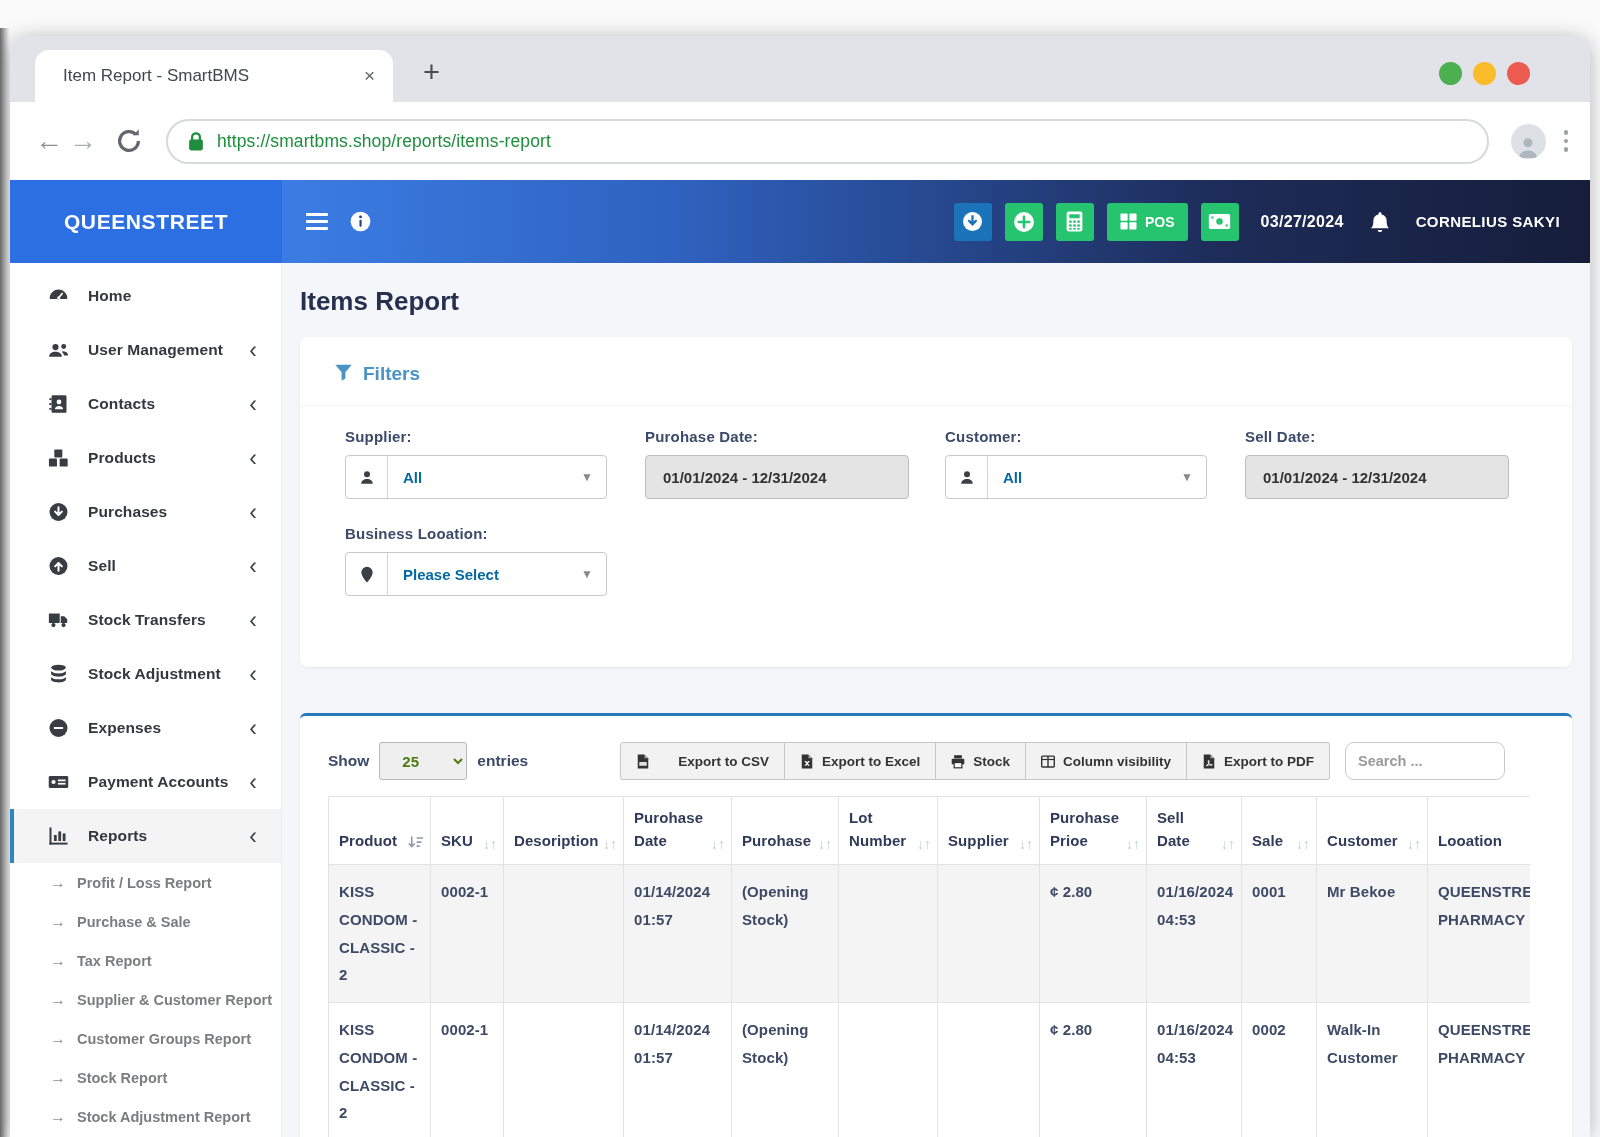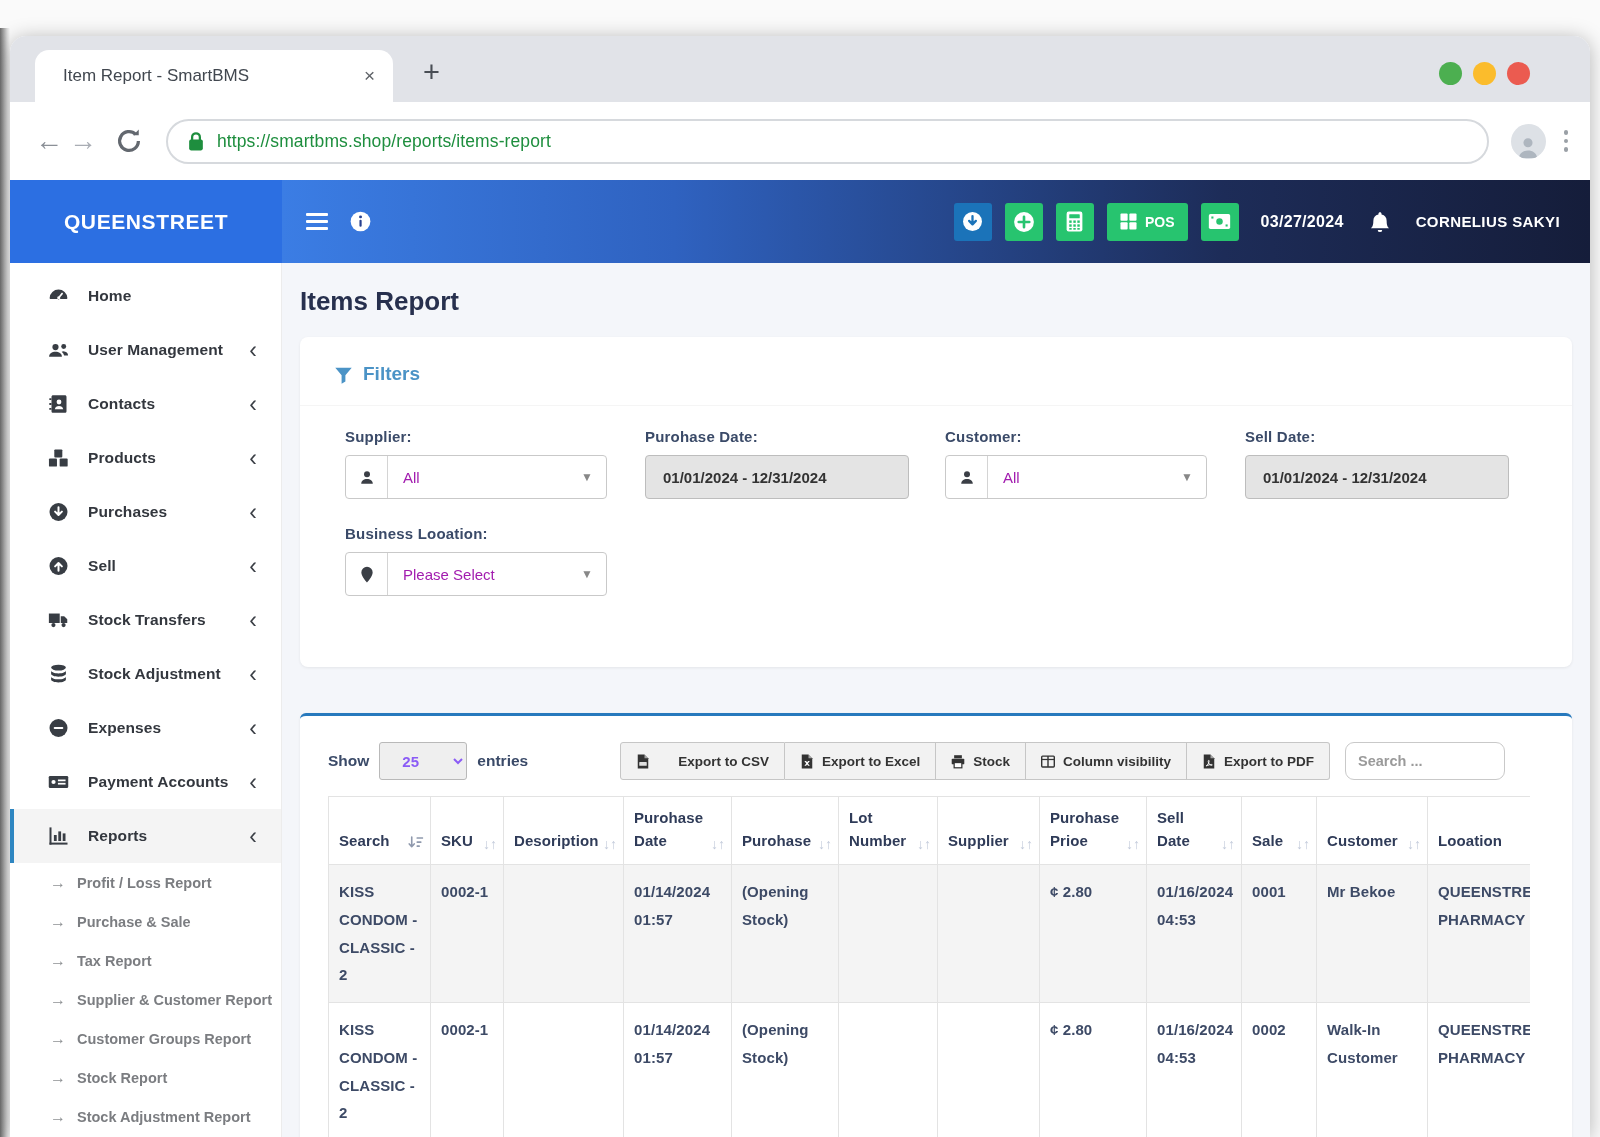--- a/index.html
+++ b/index.html
@@ -63,43 +63,43 @@
   .si-chevron{margin-left:auto;color:#3b3f46;font-size:23px;font-weight:normal;line-height:1;}
   .side-sub{height:39px;display:flex;align-items:center;gap:11px;padding-left:40px;
     color:#7b7d81;font-weight:bold;font-size:14.5px;}
   .ss-arrow{color:#8d9093;font-size:16px;font-weight:normal;}
 
   
   .main{flex:1;background:#f4f6fa;padding:0 18px;overflow:hidden;}
   .page-title{font-size:26px;font-weight:bold;color:#27304e;margin:22px 0 20px;line-height:32px;}
   .card{background:#fff;border-radius:8px;box-shadow:0 1px 3px rgba(0,0,0,.07);}
   .filters-card{height:330px;}
-  .fc-head{display:flex;align-items:flex-end;gap:10px;padding:26px 34px 20px;color:#4b93c6;
+  .fc-head{display:flex;align-items:flex-start;gap:10px;padding:26px 34px 20px;color:#4b93c6;
     font-size:19px;font-weight:bold;border-bottom:1px solid #f5f5f5;}
   .funnel{width:19px;height:19px;}
   .filters-grid{display:grid;grid-template-columns:repeat(4,272px);column-gap:28px;
     row-gap:26px;padding:22px 45px 0;}
   .f-label{font-size:15px;font-weight:bold;color:#3a4a68;margin-bottom:10px;letter-spacing:.2px;}
   .f-select{display:flex;align-items:center;height:44px;border:1px solid #c9c9c9;
     border-radius:4px;background:#fff;width:262px;}
   .f-sel-icon{width:42px;align-self:stretch;display:flex;align-items:center;
     justify-content:center;border-right:1px solid #d4d4d4;color:#3b3f46;}
   .f-sel-icon svg{width:16px;height:17px;fill:currentColor;}
-  .f-sel-value{padding-left:15px;font-weight:normal;font-size:15px;color:#a21caf;flex:1;}
+  .f-sel-value{padding-left:15px;font-weight:bold;font-size:15px;color:#0369a1;flex:1;}
   .f-caret{padding-right:13px;color:#888;font-size:12px;}
   .f-date{width:264px;height:44px;background:#e4e4e4;border:1px solid #bdbdbd;border-radius:4px;
     font-weight:bold;font-size:15px;color:#333;padding:0 17px;font-family:inherit;}
 
   .table-card{margin-top:46px;border-top:3px solid #2779bd;border-radius:6px;height:470px;
     padding:26px 0 0 28px;}
   .dt-controls{display:flex;align-items:center;width:1177px;}
   .show-wrap{display:flex;align-items:center;gap:10px;color:#3a4a68;font-weight:bold;
     font-size:15.5px;}
   select.entries{height:38px;width:88px;border:1px solid #b9b9b9;border-radius:3px;
-    font-weight:bold;font-size:15px;font-family:inherit;color:#8b5cf6;padding:0 4px 0 18px;}
+    font-weight:bold;font-size:15px;font-family:inherit;color:#4d7c0f;padding:0 4px 0 18px;}
   .btn-group{display:flex;margin-left:92px;}
   .dt-btn{height:38px;display:flex;align-items:center;gap:8px;padding:0 15px;background:#f2f2f2;
     border:1px solid #c6c6c6;border-left-width:0;font-weight:bold;font-size:13.5px;color:#333;
     font-family:inherit;cursor:default;}
   .dt-btn:first-child{border-left-width:1px;border-radius:3px 0 0 3px;gap:28px;}
   .dt-btn:last-child{border-radius:0 3px 3px 0;}
   .dtb-icon{width:14px;height:15px;color:#333;display:flex;}
   .dtb-icon svg{width:100%;height:100%;fill:currentColor;}
   .search-input{margin-left:auto;width:160px;height:38px;border:1px solid #c9c9c9;
     border-radius:9px;padding:0 12px;font-family:inherit;font-size:14.5px;font-weight:bold;
@@ -520,21 +520,21 @@
                 <col style="width: 107px;">
                 <col style="width: 95px;">
                 <col style="width: 75px;">
                 <col style="width: 111px;">
                 <col style="width: 151px;">
               </colgroup>
             <thead>
                 <tr id="head-row">
                   <th>
                     <div class="th-inner">
-                      <span class="th-label">Search</span>
+                      <span class="th-label">Produot</span>
                       <span class="th-sort amount"><svg viewBox="0 0 18 14">
                           <path d="M4.2.8v10.4M1.4 8.6l2.8 3 2.8-3" fill="none" stroke="currentColor" stroke-width="1.8" stroke-linecap="round" stroke-linejoin="round"></path>
                           <rect x="9.6" y="1" width="7.4" height="1.9" rx=".5"></rect>
                           <rect x="9.6" y="5.6" width="5.6" height="1.9" rx=".5"></rect>
                           <rect x="9.6" y="10.2" width="3.8" height="1.9" rx=".5"></rect>
                         </svg></span>
                     </div>
                   </th>
                   <th>
                     <div class="th-inner">

